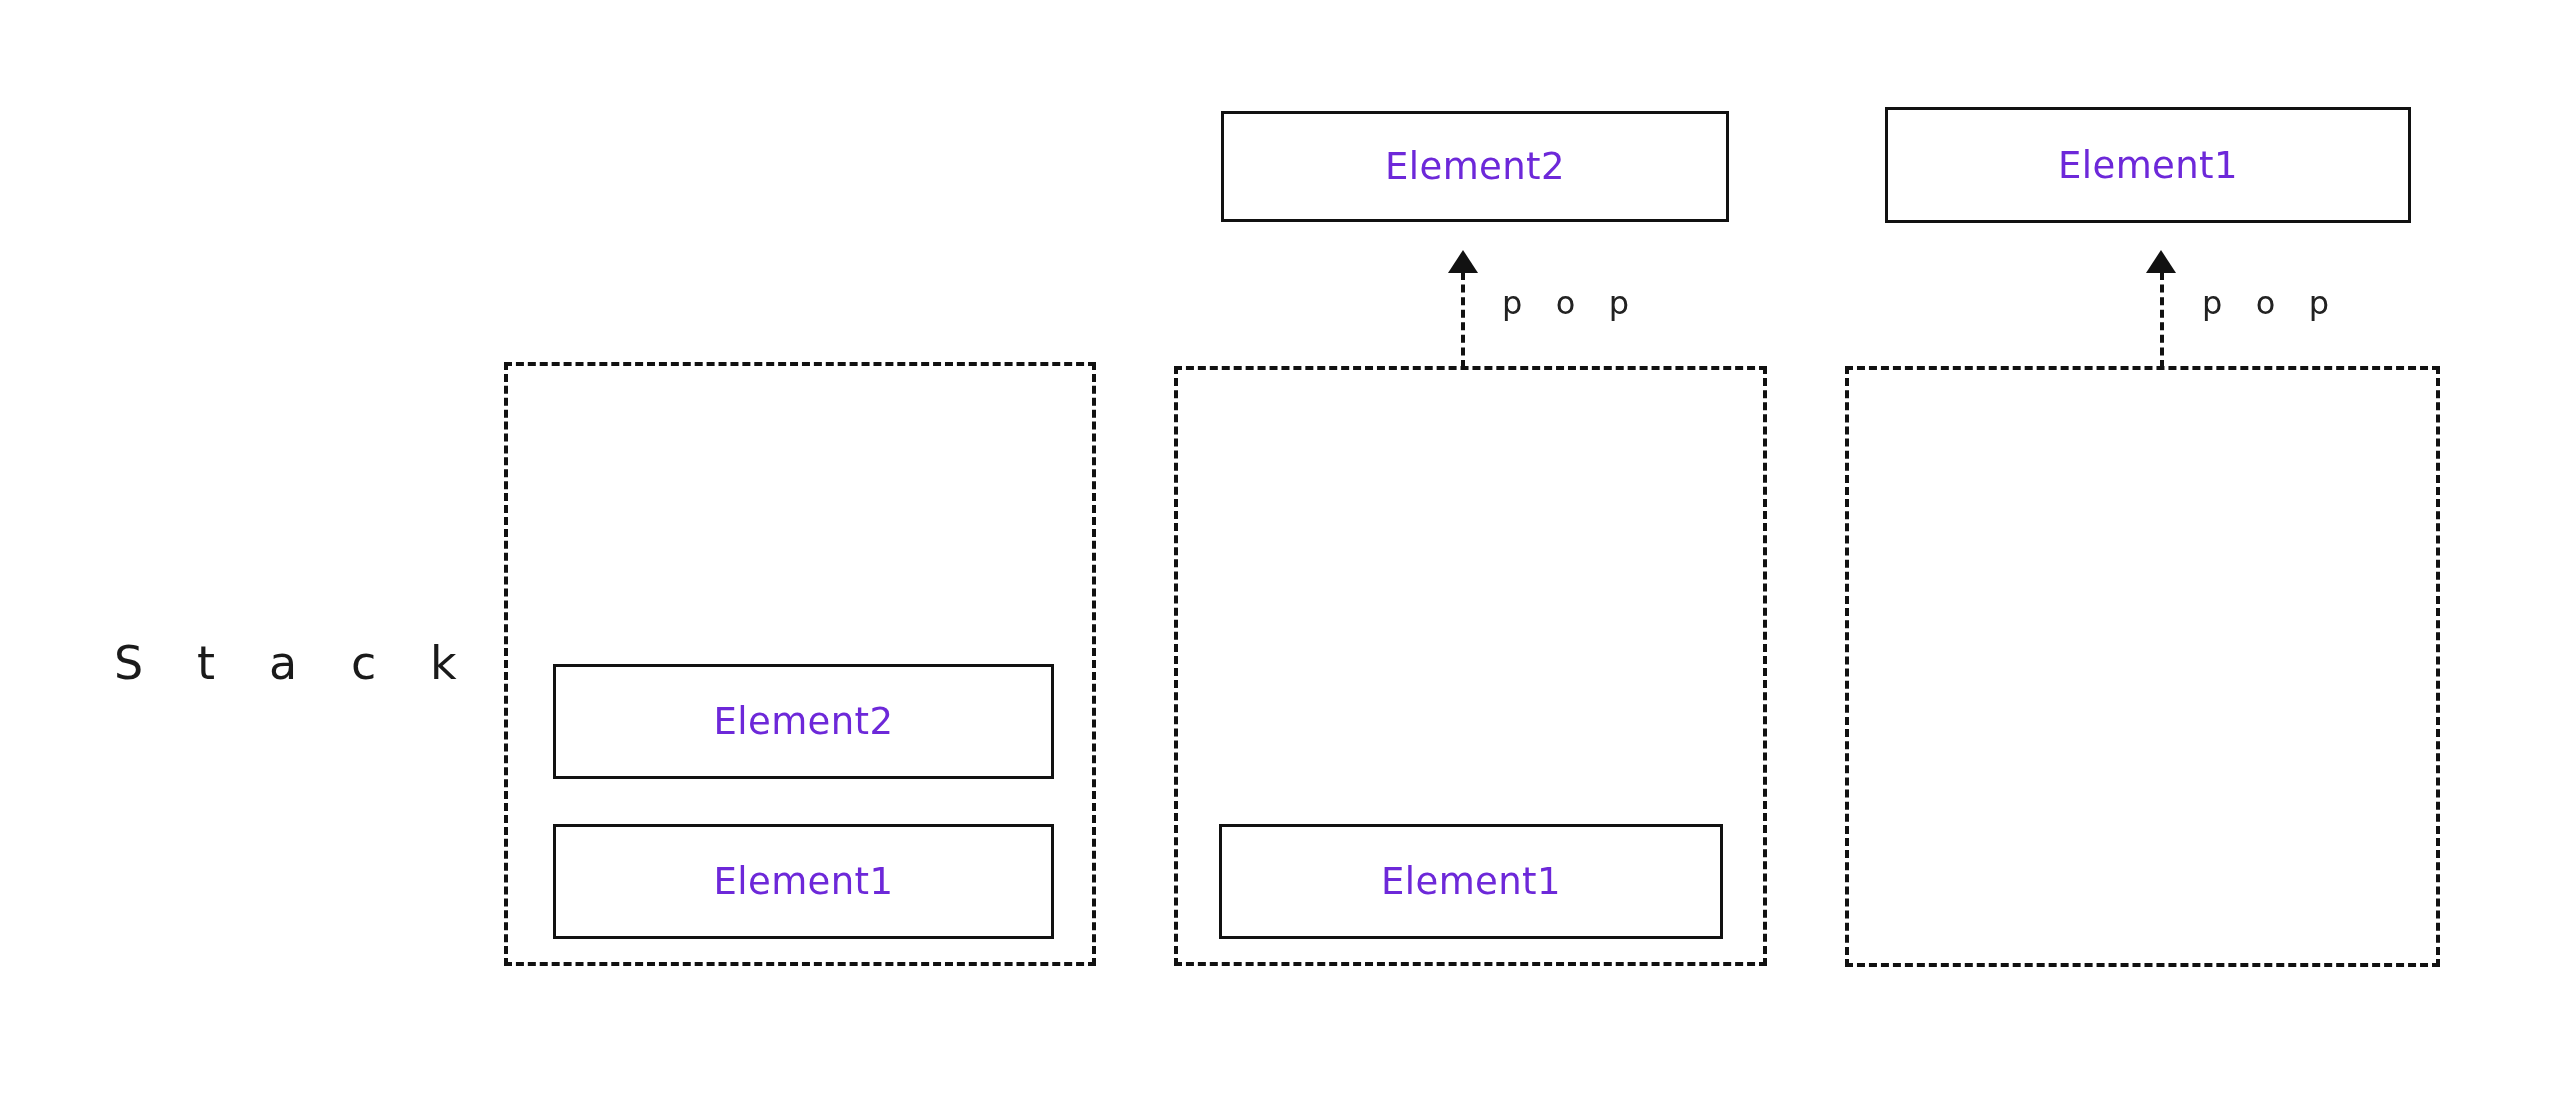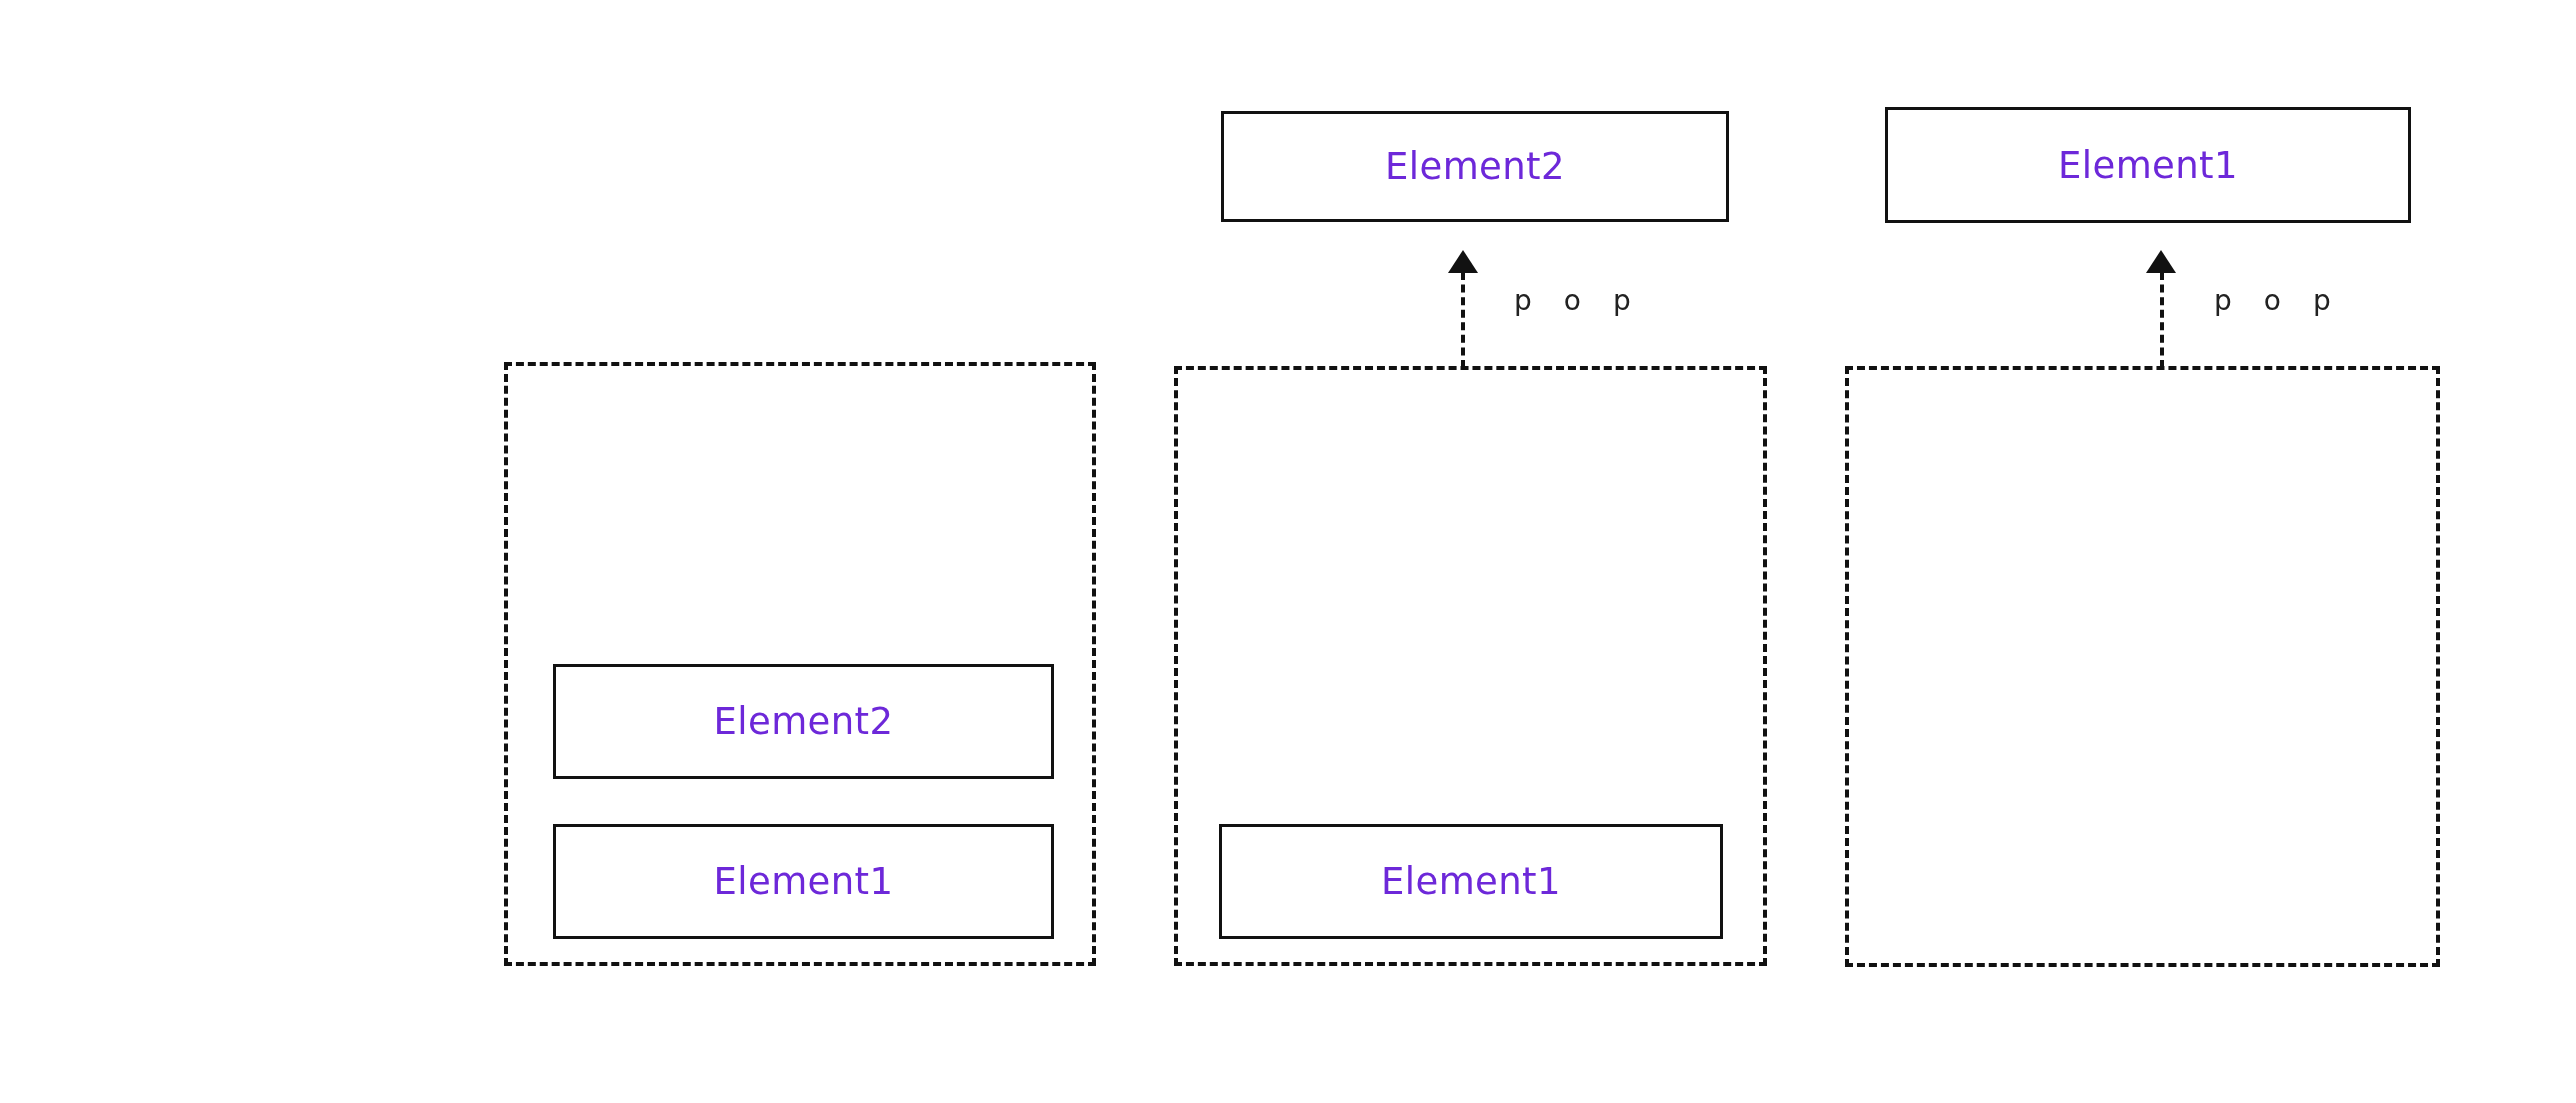--- a/index.html
+++ b/index.html
@@ -62,33 +62,33 @@
     box-sizing: border-box;
   }
   .pop-arrow-head {
     width: 0;
     height: 0;
     border-left: 15px solid transparent;
     border-right: 15px solid transparent;
     border-bottom: 23px solid #111111;
   }
   .pop-label {
-    font-size: 28px;
+    font-size: 32px;
     letter-spacing: 11.6px;
     color: #222222;
     white-space: nowrap;
     line-height: 1;
-    margin-left: 12px;
   }
 </style>
 </head>
 <body>
 
 <div id="canvas">
 
+  <div class="abs stack-label">S t a c k</div>
 
   <div class="abs stack-container" style="left:504px; top:362px; width:592px; height:604px;"></div>
 
   <div class="abs element-box" style="left:553px; top:664px; width:501px; height:115px;">
     <span class="element-label">Element2</span>
   </div>
 
   <div class="abs element-box" style="left:553px; top:824px; width:501px; height:115px;">
     <span class="element-label">Element1</span>
   </div>

